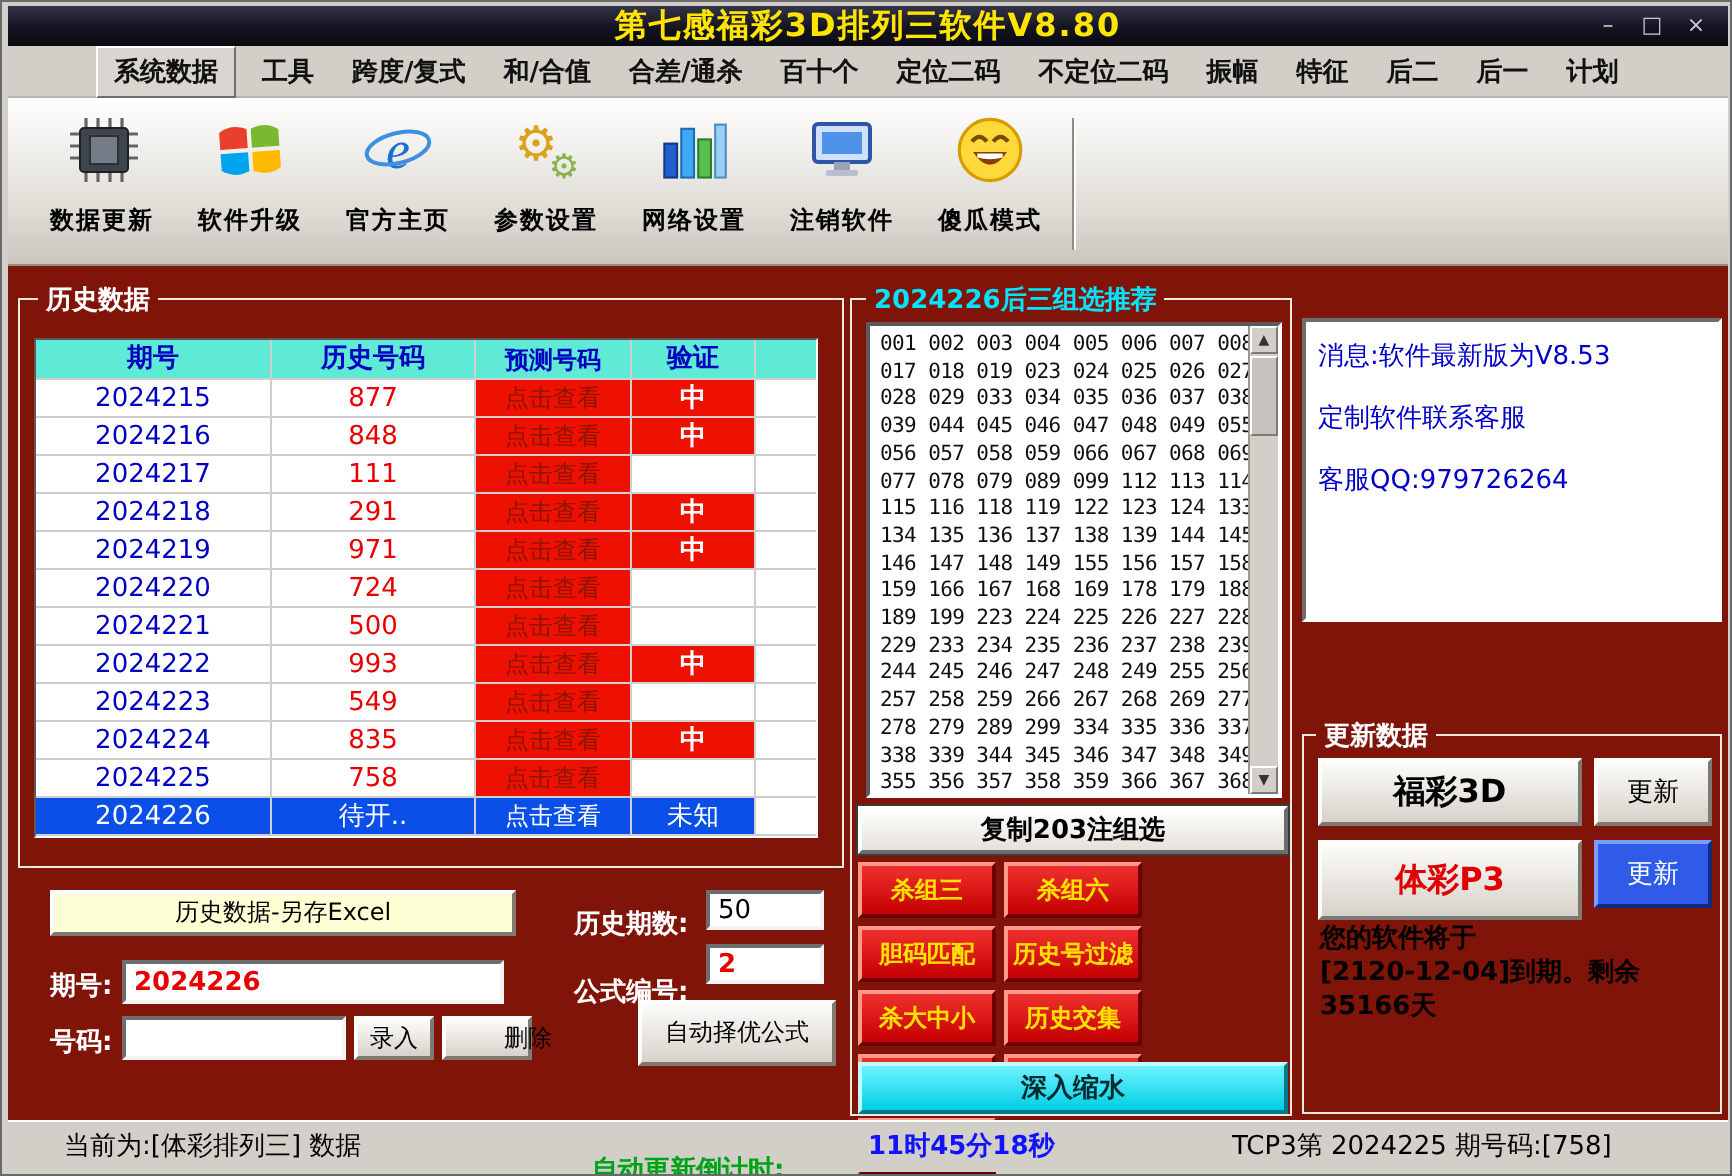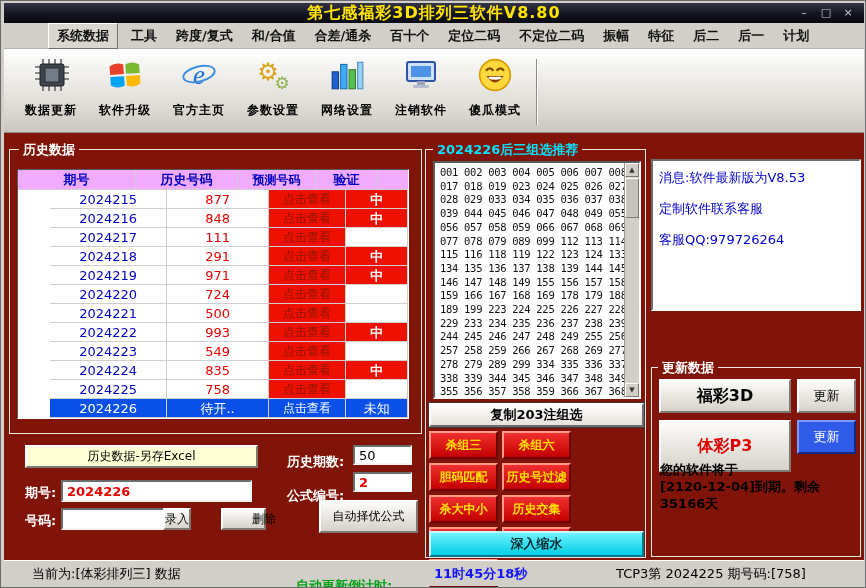--- a/index.html
+++ b/index.html
@@ -33,24 +33,24 @@
   .main{position:absolute;left:3px;top:132px;width:860px;height:427px;background:#801408;}
   .group{position:absolute;border:1px solid #efe8e0;}
   .legend{position:absolute;font-size:13px;color:#fff;background:#801408;padding:0 4px;font-weight:bold;white-space:nowrap;}
   .legend.cyan{color:#00e5ff;}
 
   
   .table{position:absolute;left:13px;top:36px;width:392px;height:250px;background:#fff;
     border:1px solid;border-color:#5a5a5a #fff #fff #5a5a5a;overflow:hidden;}
   .thead,.trow{display:flex;}
   .thead{height:20px;}
-  .trow{height:19px;padding-left:32px;}
+  .trow{height:19px;}
   .tc{display:block;height:100%;border-right:1px solid #cfcfcf;border-bottom:1px solid #cfcfcf;
     text-align:center;font-size:13px;line-height:19px;overflow:hidden;white-space:nowrap;}
-  .thead .tc{line-height:20px;color:#0000c0;font-weight:bold;background:#f0abfc;}
+  .thead .tc{line-height:20px;color:#0000c0;font-weight:bold;background:#5eead4;}
   .c-period{width:118px;color:#0000c0;}
   .c-number{width:102px;color:#e80000;}
   .c-predict{width:78px;background:#ee1000;color:#8a1500;font-size:12px;}
   .c-verify{width:62px;color:#fff;}
   .c-fill{flex:1;border-right:none;background:#fff;}
   .row-hit .c-verify{background:#ee1000;color:#fff;font-weight:bold;}
   .row-miss .c-verify{background:#fff;}
   .row-pending .tc{background:#0a50e8;color:#fff;}
   .row-pending .c-predict{color:#fff;}
   .row-pending .c-fill{background:#fff;}
@@ -314,21 +314,21 @@
         <span class="tc c-verify">未知</span>
         <span class="tc c-fill"></span>
       </div>
     </div>
 
     <div class="btn btn-excel" style="left:21px;top:312px;width:233px;height:23px;">历史数据-另存Excel</div>
     <span class="lbl" style="left:21px;top:351px;">期号:</span>
     <input class="input red" style="left: 57px; top: 347px; width: 191px; height: 22px;" value="2024226">
     <span class="lbl" style="left:21px;top:379px;">号码:</span>
     <input class="input" style="left: 57px; top: 375px; width: 112px; height: 22px;" value="">
-    <div class="btn" style="left:159px;top:375px;width:28px;height:22px;">录入</div>
+    <div class="btn" style="left:173px;top:375px;width:40px;height:22px;">录入</div>
     <div class="btn" style="left:217px;top:375px;width:40px;height:22px;padding-left:41px;">删除</div>
 
     <span class="lbl" style="left:283px;top:296px;margin-top:24px;">历史期数:</span>
     <input class="input" style="left: 349px; top: 312px; width: 59px; height: 20px;" value="50">
     <span class="lbl" style="left:283px;top:342px;margin-top:12px;">公式编号:</span>
     <input class="input red" style="left: 349px; top: 339px; width: 59px; height: 20px;" value="2">
     <div class="btn" style="left:315px;top:367px;width:99px;height:33px;">自动择优公式</div>
 
     <div class="group" style="left:421px;top:16px;width:221px;height:409px;"></div>
     <span class="legend cyan" style="left:429px;top:8px;">2024226后三组选推荐</span>
@@ -380,21 +380,21 @@
       <div>消息:软件最新版为V8.53</div>
       <div>定制软件联系客服</div>
       <div>客服QQ:979726264</div>
     </div>
 
     <div class="group" style="left:647px;top:234px;width:210px;height:190px;"></div>
     <span class="legend" style="left:654px;top:226px;">更新数据</span>
 
     <div class="btn btn-big" style="left:655px;top:246px;width:132px;height:34px;">福彩3D</div>
     <div class="btn" style="left:793px;top:246px;width:59px;height:34px;font-size:13px;">更新</div>
-    <div class="btn btn-big btn-red-text" style="left:655px;top:287px;width:132px;height:52px;">体彩P3</div>
+    <div class="btn btn-big btn-red-text" style="left:655px;top:287px;width:132px;height:40px;">体彩P3</div>
     <div class="btn btn-blue" style="left:793px;top:287px;width:59px;height:34px;font-size:13px;">更新</div>
 
     <div class="expire">
       <div>您的软件将于</div>
       <div>[2120-12-04]到期。剩余</div>
       <div>35166天</div>
     </div>
   </div>
 
   <div class="statusbar">

